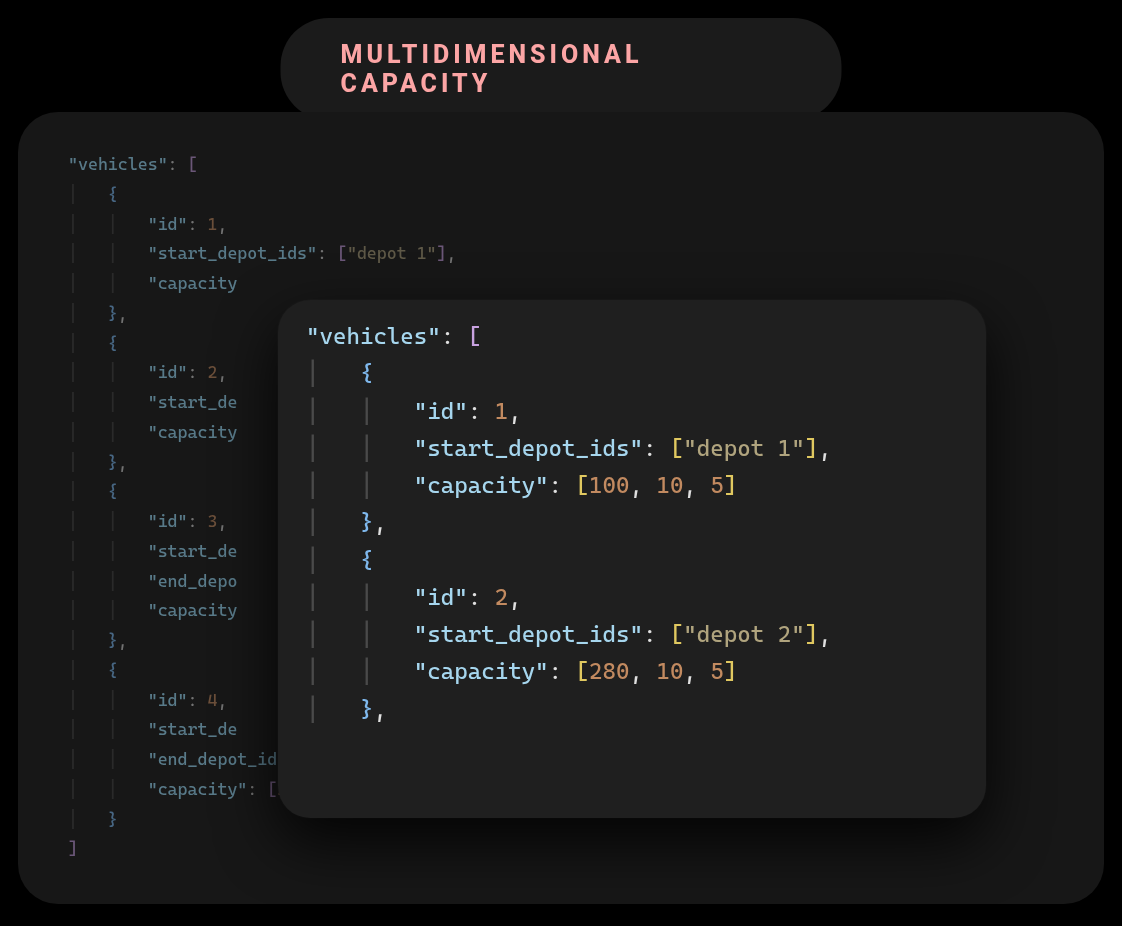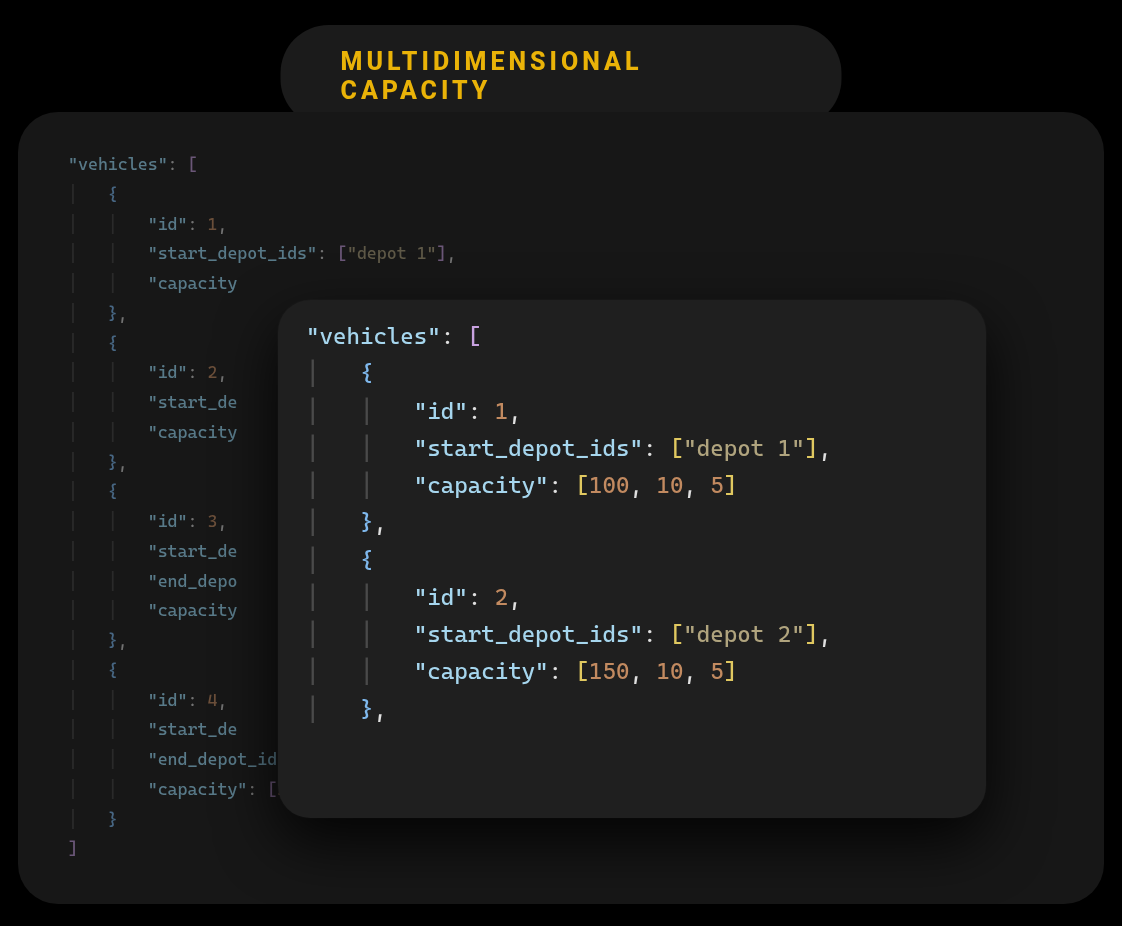--- a/index.html
+++ b/index.html
@@ -10,28 +10,27 @@
     font-family: ui-monospace, Menlo, Monaco, "Cascadia Code", Consolas, monospace;
     position: relative;
     overflow: hidden;
   }
   .title-pill {
     position: absolute;
     top: 18px;
     left: 50%;
     transform: translateX(-50%);
     background: #1b1b1b;
-    color: #eab308;
+    color: #fca5a5;
     padding: 22px 60px;
     border-radius: 48px;
     font-family: -apple-system, "Segoe UI", Roboto, Helvetica, Arial, sans-serif;
     font-weight: 800;
     font-size: 25px;
     letter-spacing: 4px;
-    margin-top: 7px;
   }
   .back-card {
     position: absolute;
     top: 112px;
     left: 18px;
     width: 1086px;
     height: 792px;
     background: #171717;
     border-radius: 40px;
     padding: 38px 50px;
@@ -106,15 +105,15 @@
 <div class="front-card">
 <pre><span class="fkey">"vehicles"</span><span class="fpunc">: </span><span class="fopen">[</span>
 <span class="fguide">│   </span><span class="fcurly">{</span>
 <span class="fguide">│   │   </span><span class="fkey">"id"</span><span class="fpunc">: </span><span class="fnum">1</span><span class="fpunc">,</span>
 <span class="fguide">│   │   </span><span class="fkey">"start_depot_ids"</span><span class="fpunc">: </span><span class="yb">[</span><span class="fstr">"depot 1"</span><span class="yb">]</span><span class="fpunc">,</span>
 <span class="fguide">│   │   </span><span class="fkey">"capacity"</span><span class="fpunc">: </span><span class="yb">[</span><span class="fnum">100</span><span class="fpunc">, </span><span class="fnum">10</span><span class="fpunc">, </span><span class="fnum">5</span><span class="yb">]</span>
 <span class="fguide">│   </span><span class="fcurly">}</span><span class="fpunc">,</span>
 <span class="fguide">│   </span><span class="fcurly">{</span>
 <span class="fguide">│   │   </span><span class="fkey">"id"</span><span class="fpunc">: </span><span class="fnum">2</span><span class="fpunc">,</span>
 <span class="fguide">│   │   </span><span class="fkey">"start_depot_ids"</span><span class="fpunc">: </span><span class="yb">[</span><span class="fstr">"depot 2"</span><span class="yb">]</span><span class="fpunc">,</span>
-<span class="fguide">│   │   </span><span class="fkey">"capacity"</span><span class="fpunc">: </span><span class="yb">[</span><span class="fnum">150</span><span class="fpunc">, </span><span class="fnum">10</span><span class="fpunc">, </span><span class="fnum">5</span><span class="yb">]</span>
+<span class="fguide">│   │   </span><span class="fkey">"capacity"</span><span class="fpunc">: </span><span class="yb">[</span><span class="fnum">280</span><span class="fpunc">, </span><span class="fnum">10</span><span class="fpunc">, </span><span class="fnum">5</span><span class="yb">]</span>
 <span class="fguide">│   </span><span class="fcurly">}</span><span class="fpunc">,</span></pre>
 </div>
 
 </body></html>

